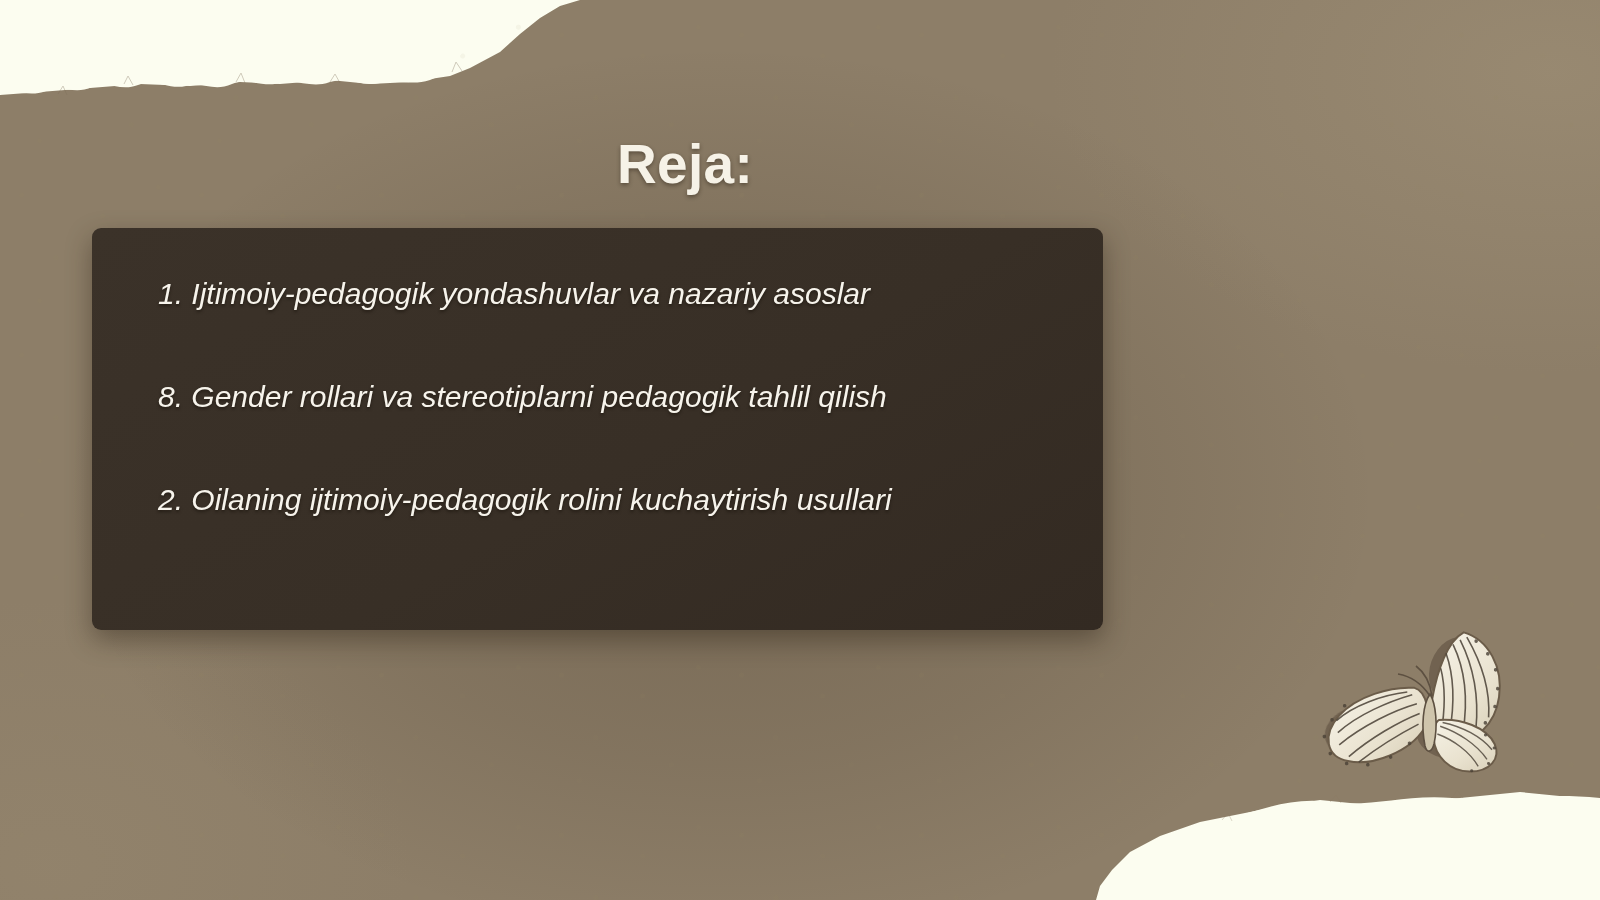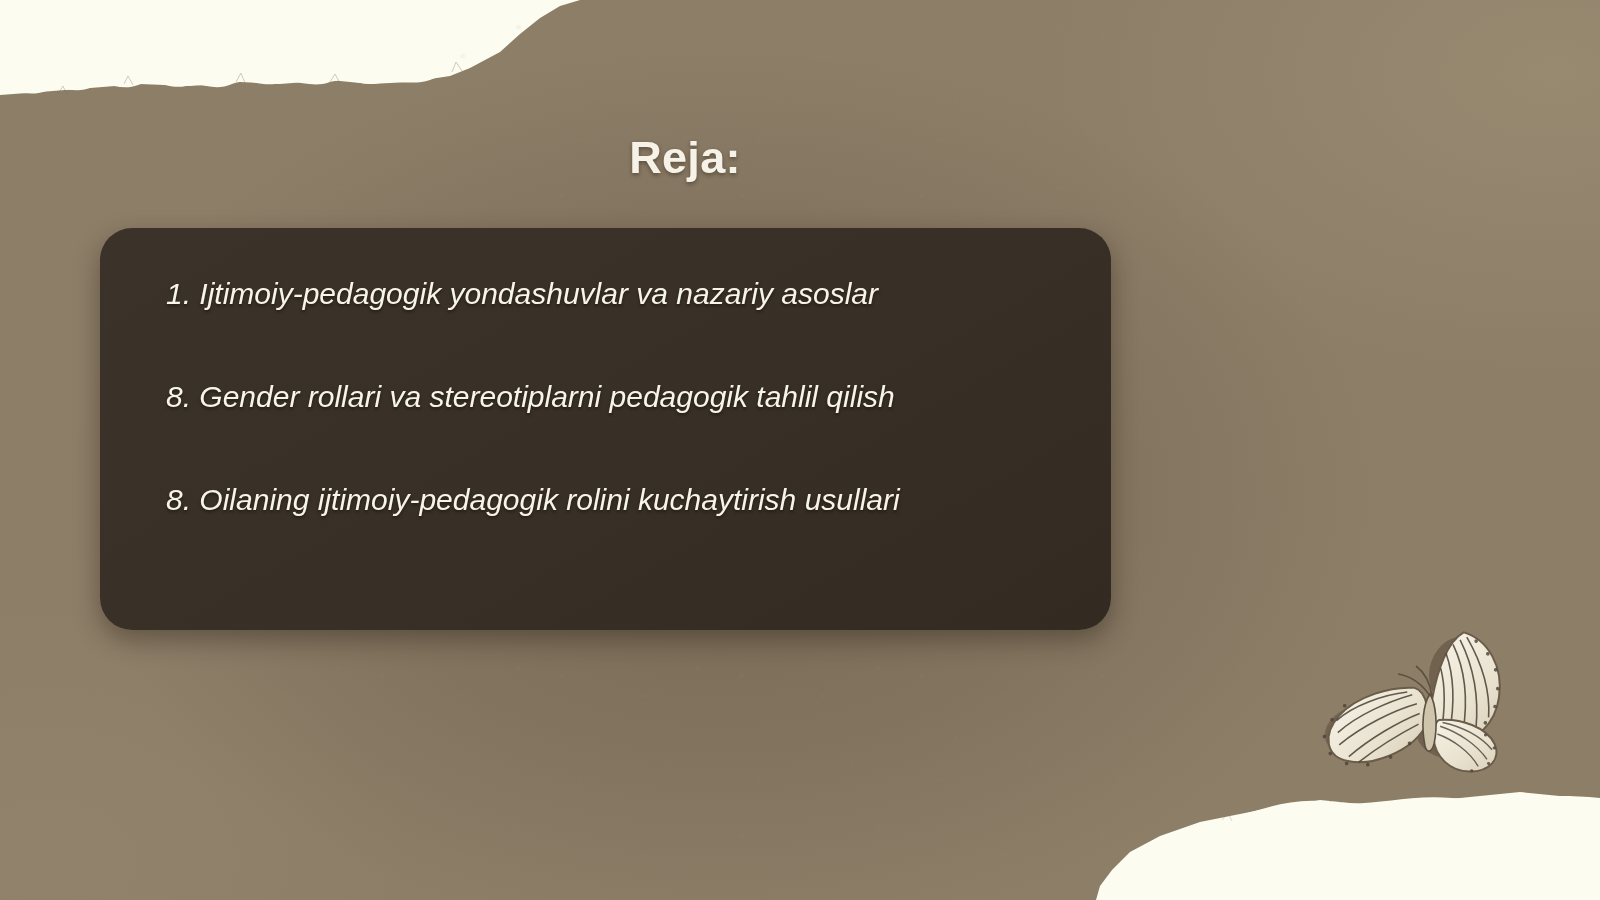--- a/index.html
+++ b/index.html
@@ -62,35 +62,35 @@
   }
 
   
   .title {
     position: absolute;
     left: 0;
     top: 132px;
     width: 1370px;
     text-align: center;
     color: #f6f2e7;
-    font-size: 45px;
+    font-size: 55px;
     font-weight: bold;
     letter-spacing: 0.3px;
     text-shadow: 0 2px 4px rgba(35,26,16,0.45);
   }
 
   
   .card {
     position: absolute;
-    left: 100px;
+    left: 92px;
     top: 228px;
     width: 1011px;
     height: 402px;
     background: linear-gradient(150deg, #3b3229 0%, #382f26 55%, #332a22 100%);
-    border-radius: 32px;
+    border-radius: 9px;
     box-shadow: 0 10px 26px rgba(40,30,18,0.42);
   }
 
   .card-inner {
     position: absolute;
     left: 66px;
     top: 48px;
     right: 40px;
   }
 
@@ -147,21 +147,21 @@
       <path d="M1222,140 l6,-7 l4,8"></path>
     </g>
   </svg>
 
   <div class="title">Reja:</div>
 
   <div class="card">
     <div class="card-inner">
       <div class="list-item">1. Ijtimoiy-pedagogik yondashuvlar va nazariy asoslar</div>
       <div class="list-item">8. Gender rollari va stereotiplarni pedagogik tahlil qilish</div>
-      <div class="list-item">8. Oilaning ijtimoiy-pedagogik rolini kuchaytirish usullari</div>
+      <div class="list-item">2. Oilaning ijtimoiy-pedagogik rolini kuchaytirish usullari</div>
     </div>
   </div>
 
   <svg class="butterfly" viewBox="0 0 200 190">
     <defs>
       <linearGradient id="wingGrad" x1="0" y1="0" x2="1" y2="1">
         <stop offset="0%" stop-color="#f6f2e6"></stop>
         <stop offset="60%" stop-color="#e9e2cf"></stop>
         <stop offset="100%" stop-color="#d8cfb8"></stop>
       </linearGradient>

